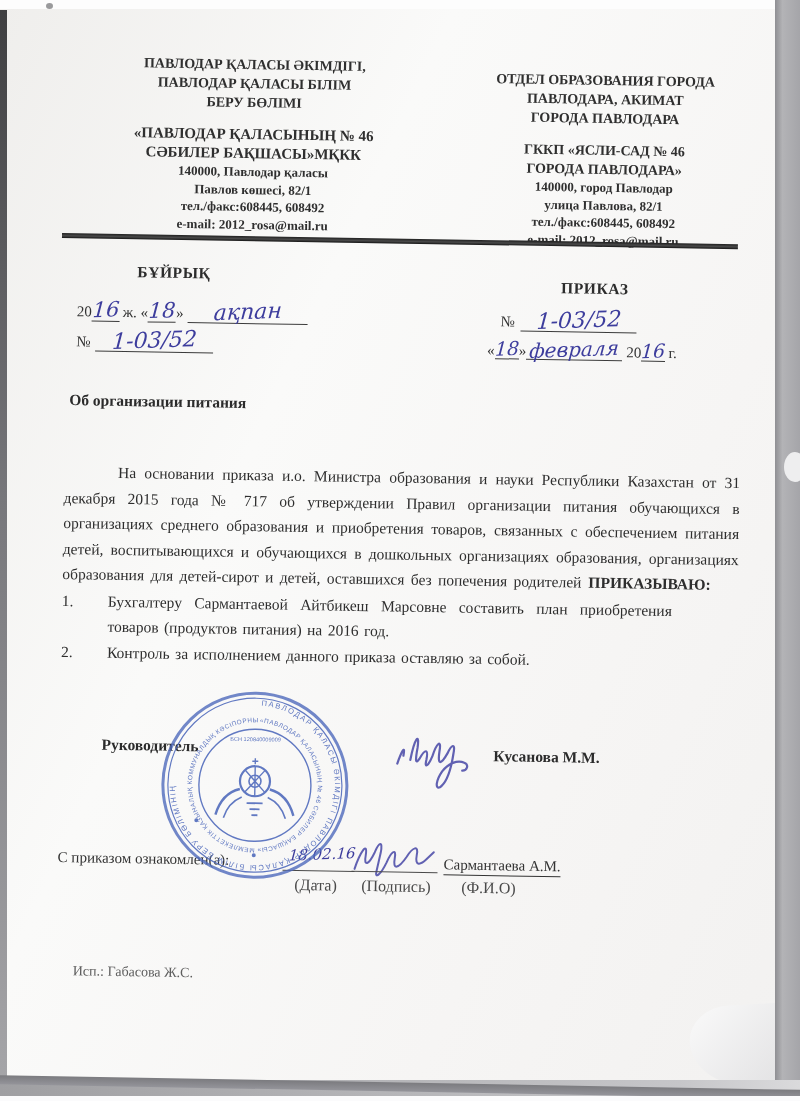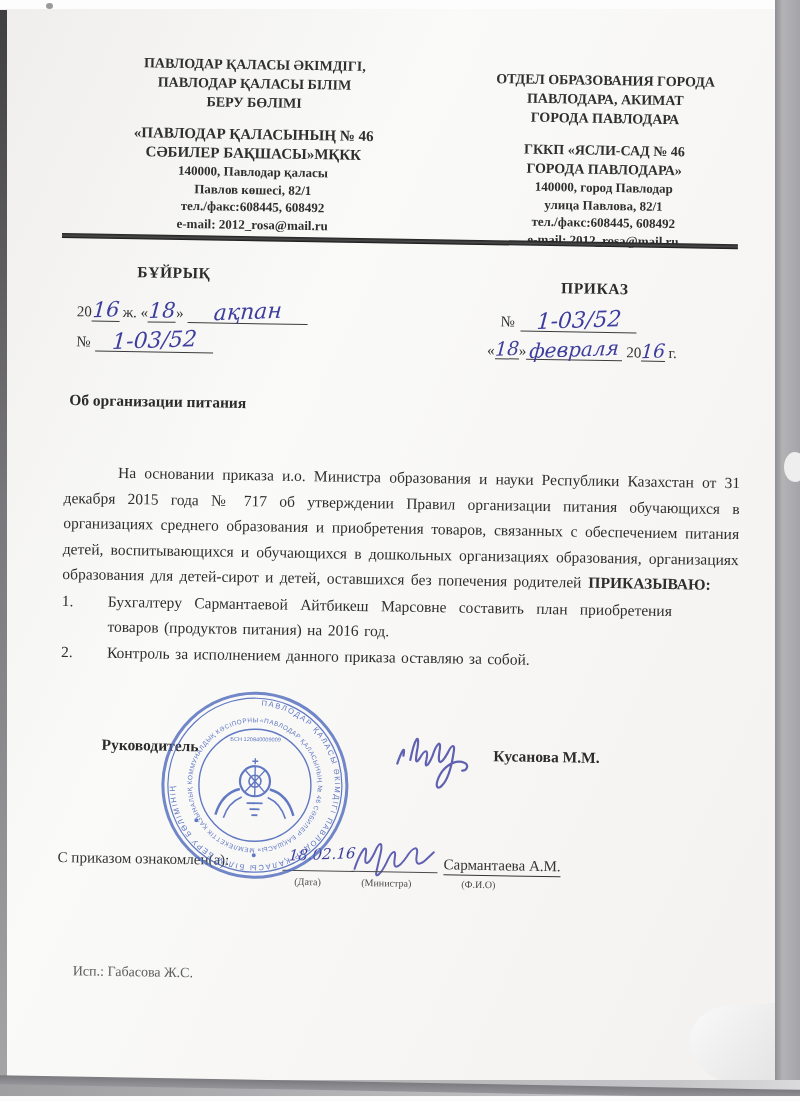--- a/index.html
+++ b/index.html
@@ -51,21 +51,21 @@
   .sig-role{position:absolute;left:110px;top:735px;font-weight:bold;font-size:15.5px;color:#2b2b2b;}
   .sig-name{position:absolute;left:502px;top:740px;font-weight:bold;font-size:15.5px;color:#2b2b2b;}
   .sig-svg{position:absolute;left:400px;top:712px;}
   .stamp{position:absolute;left:168px;top:686px;opacity:.88;z-index:5;}
   .ack{position:absolute;left:68px;top:849px;font-size:15px;color:#333;}
   .ack-date{position:absolute;left:299px;top:842px;font-size:15px;}
   .useg{position:absolute;border-bottom:1.5px solid #4a4a4a;height:0;}
   .ack-sig{position:absolute;left:360px;top:828px;}
   .ack-name{position:absolute;left:454px;top:850px;font-size:15px;color:#333;
       border-bottom:1.5px solid #333;padding-bottom:1px;}
-  .cap{position:absolute;font-size:10px;color:#4a4a4a;}
+  .cap{position:absolute;font-size:16px;color:#4a4a4a;}
   .executor{position:absolute;left:85px;top:963px;font-size:14px;color:#5e5e5e;}
   svg text{font-family:"Liberation Sans","DejaVu Sans",sans-serif;}
 </style>
 </head>
 <body>
 
 <div class="paper">
 
   <div class="doc">
 
@@ -181,21 +181,21 @@
 
     <div class="ack">С приказом ознакомлен(а):</div>
     <span class="ack-date"><span class="hw" style="font-size:15px">18.02.16</span></span>
     <div class="useg" style="left:293px;top:866px;width:72px;"></div>
     <svg class="ack-sig" width="88" height="46" viewBox="0 0 88 46">
       <path d="M5,36 C10,20 18,7 16,22 C14,34 19,32 25,19 C29,9 33,7 31,19 L27,38 C25,46 31,42 37,29 C41,19 47,13 45,25 C43,37 49,35 57,23 C63,13 69,11 67,21 C65,33 71,31 77,25 L84,18" fill="none" stroke="#4646a6" stroke-width="2" stroke-linecap="round" opacity=".85"></path>
     </svg>
     <div class="useg" style="left:362px;top:866px;width:86px;"></div>
     <div class="ack-name">Сармантаева А.М.</div>
     <div class="cap" style="left:305px;top:872px;">(Дата)</div>
-    <div class="cap" style="left:372px;top:872px;">(Министра)</div>
+    <div class="cap" style="left:372px;top:872px;">(Подпись)</div>
     <div class="cap" style="left:472px;top:872px;">(Ф.И.О)</div>
 
     <div class="executor">Исп.: Габасова Ж.С.</div>
   </div>
 
   <div class="top-strip"></div>
   <div class="top-dot"></div>
   <div class="left-edge"></div>
   <div class="page-curl"></div>
   <div class="right-band"></div>

